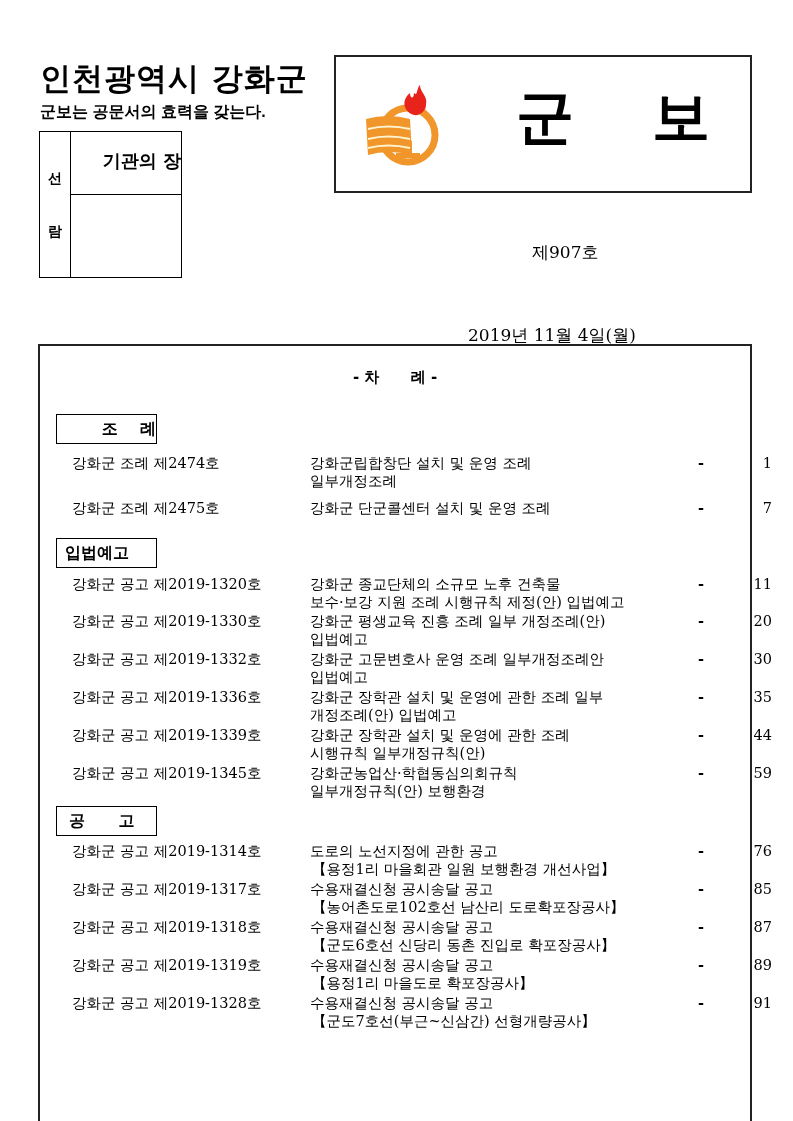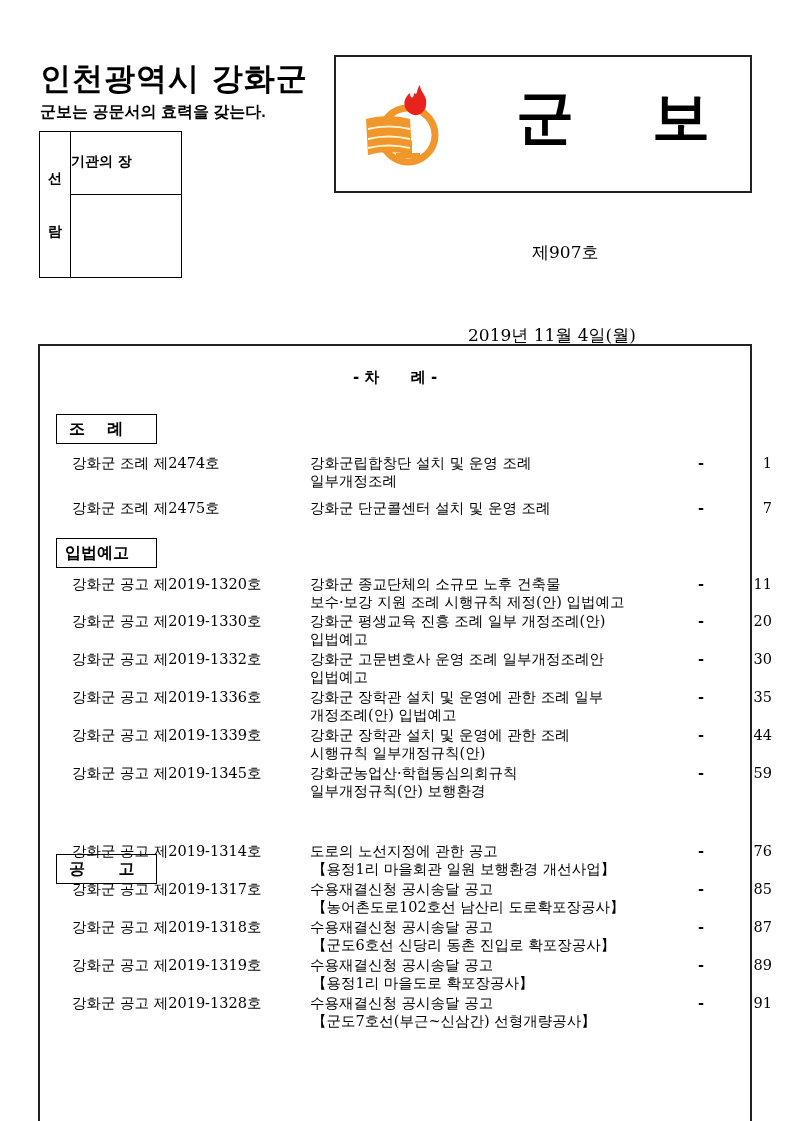--- a/index.html
+++ b/index.html
@@ -11,22 +11,22 @@
                font-weight: bold; font-size: 31px; letter-spacing: 1px; white-space: nowrap; }
   .org-sub { left: 40px; top: 102px; font-family: Liberation Sans, sans-serif;
              font-weight: bold; font-size: 16px; white-space: nowrap; }
 
   .review-table { left: 39px; top: 131px; width: 143px; height: 147px; border: 1.5px solid #000; box-sizing: border-box; }
   .review-table .left-col { position: absolute; left: 0; top: 0; width: 30px; height: 100%; border-right: 1.5px solid #000;
                             font-family: "DejaVu Sans", "Liberation Sans", sans-serif; font-weight: bold; font-size: 14px; }
   .review-table .left-col .c1 { position: absolute; left: 8px; top: 38px; }
   .review-table .left-col .c2 { position: absolute; left: 8px; top: 91px; }
   .review-table .top-cell { position: absolute; left: 31px; top: 0; right: 0; height: 62px; border-bottom: 1.5px solid #000;
-                            font-family: "DejaVu Sans", "Liberation Sans", sans-serif; font-weight: bold; font-size: 14px;
-                            text-align: left; line-height: 58px; }
+                            font-family: "DejaVu Sans", "Liberation Sans", sans-serif; font-weight: bold; font-size: 18px;
+                            text-align: right; line-height: 58px; }
 
   .masthead { left: 334px; top: 55px; width: 418px; height: 138px; border: 2px solid #222; box-sizing: border-box; }
   .masthead .logo { position: absolute; left: 22px; top: 24px; width: 90px; height: 90px; }
   .masthead .m1 { position: absolute; left: 180px; top: 22px; font-family: "DejaVu Sans", "Liberation Sans", sans-serif;
                   font-weight: bold; font-size: 58px; }
   .masthead .m2 { position: absolute; left: 316px; top: 22px; font-family: "DejaVu Sans", "Liberation Sans", sans-serif;
                   font-weight: bold; font-size: 58px; }
 
   .issue-no { left: 532px; top: 241px; font-size: 17px; white-space: nowrap; }
   .issue-date { left: 468px; top: 286px; font-size: 17px; white-space: nowrap; margin-top: 38px; }
@@ -81,21 +81,21 @@
   <span class="m1">군</span>
   <span class="m2">보</span>
 </div>
 
 <div class="abs issue-no">제907호</div>
 <div class="abs issue-date">2019년 11월 4일(월)</div>
 
 <div class="abs toc-box">
   <div class="toc-title">- 차      례 -</div>
 
-  <div class="section-box" style="top:68px;width:101px;">조    례</div>
+  <div class="section-box" style="top:68px;width:101px;text-align:right;">조    례</div>
 
   <div class="entry" style="top:108px;">
     <span class="no">강화군 조례 제2474호</span>
     <span class="title">강화군립합창단 설치 및 운영 조례</span>
     <span class="sub">일부개정조례</span>
     <span class="dash">-</span>
     <span class="page">1</span>
   </div>
   <div class="entry" style="top:153px;">
     <span class="no">강화군 조례 제2475호</span>
@@ -142,21 +142,21 @@
     <span class="page">44</span>
   </div>
   <div class="entry" style="top:418px;">
     <span class="no">강화군 공고 제2019-1345호</span>
     <span class="title">강화군농업산·학협동심의회규칙</span>
     <span class="sub">일부개정규칙(안) 보행환경</span>
     <span class="dash">-</span>
     <span class="page">59</span>
   </div>
 
-  <div class="section-box" style="top:460px;width:101px;margin-top:48px;">공      고</div>
+  <div class="section-box" style="top:460px;width:101px;">공      고</div>
 
   <div class="entry" style="top:496px;">
     <span class="no">강화군 공고 제2019-1314호</span>
     <span class="title">도로의 노선지정에 관한 공고</span>
     <span class="sub indent">【용정1리 마을회관 일원 보행환경 개선사업】</span>
     <span class="dash">-</span>
     <span class="page">76</span>
   </div>
   <div class="entry" style="top:534px;">
     <span class="no">강화군 공고 제2019-1317호</span>

